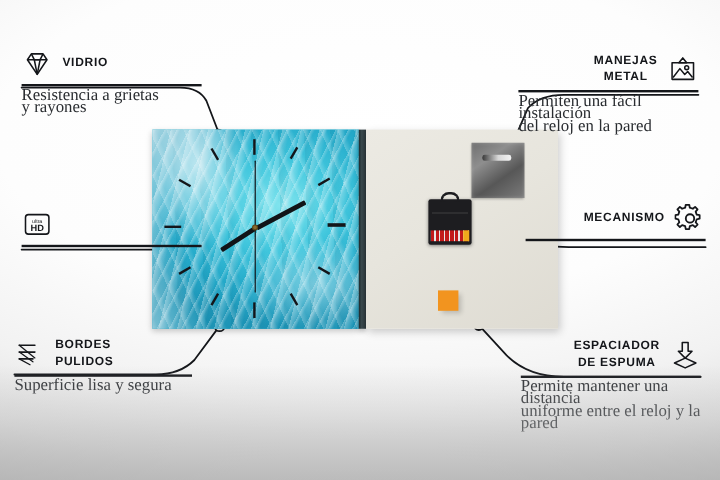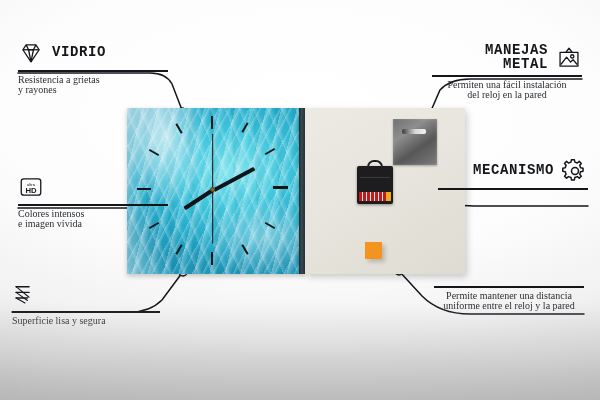--- a/index.html
+++ b/index.html
@@ -103,33 +103,33 @@
     position:absolute; left:60px; top:134px; width:17px; height:17px;
     background:#f2941f;
     box-shadow: 3px 3px 4px rgba(0,0,0,.18);
   }
 
   
   .callout { position:absolute; }
   .cal-head { display:flex; align-items:center; gap:8px; }
   .cal-head.right { justify-content:flex-end; }
   .cal-title {
-    font-family:Liberation Mono, monospace;
-    font-weight:700; font-size:14px; line-height:13.5px;
+    font-family:Liberation Sans, sans-serif;
+    font-weight:700; font-size:10px; line-height:13.5px;
     letter-spacing:.6px; color:#14161a; text-transform:uppercase;
     white-space:nowrap;
   }
-  .cal-title.right { text-align:right; }
+  .cal-title.right { text-align:center; }
   .rule { height:1.6px; background:#14161a; margin-top:4px; }
   .cal-desc {
     font-family:"Liberation Serif", serif;
-    font-size:10px; line-height:10.5px; color:#2a2d31;
+    font-size:14px; line-height:10.5px; color:#2a2d31;
     margin-top:3px; white-space:pre-line;
   }
-  .cal-desc.right { text-align:center; }
+  .cal-desc.right { text-align:left; }
   .ico { width:26px; height:26px; flex:0 0 26px; display:block; }
   .ico svg { width:26px; height:26px; display:block; }
 </style>
 </head>
 <body>
 
 <div id="stage">
 
   <svg id="connectors" viewBox="0 0 600 400">
     <g fill="none" stroke="#14161a" stroke-width="1.5" stroke-linecap="round">
@@ -219,38 +219,40 @@
     <div class="cal-head">
       <span class="ico">
         <svg viewBox="0 0 32 32">
           <rect x="4" y="6" width="24" height="20" rx="3" fill="none" stroke="#14161a" stroke-width="1.6"></rect>
           <text x="16" y="14.5" text-anchor="middle" font-family="Liberation Sans, sans-serif" font-size="5.4" fill="#14161a">ultra</text>
           <text x="16" y="23" text-anchor="middle" font-family="Liberation Sans, sans-serif" font-size="9.5" font-weight="bold" fill="#14161a">HD</text>
         </svg>
       </span>
     </div>
     <div class="rule" style="width:150px;"></div>
-    <div class="cal-desc">Colores intensos
-e imagen vívida</div>
   </div>
 
   <div class="callout" style="left:12px; top:281px; width:148px;">
     <div class="cal-head">
       <span class="ico">
         <svg viewBox="0 0 32 32">
             <g stroke="#14161a" stroke-width="1.7" stroke-linecap="round">
           <path d="M5 7 L21 7"></path>
               <path d="M5 7 L21 20" stroke-width="1.3"></path>
           <path d="M5 14 L21 14"></path>
               <path d="M5 14 L19 24" stroke-width="1.3"></path>
           <path d="M5 21 L19 21"></path>
               <path d="M5 21 L16 27" stroke-width="1.3"></path>
         </g>
           </svg>
       </span>
+      <span class="cal-title">
+        <span>BORDES</span><br>
+        <span>PULIDOS</span>
+      </span>
     </div>
     <div class="rule" style="width:148px;"></div>
     <div class="cal-desc">Superficie lisa y segura</div>
   </div>
 
   <div class="callout" style="left:432px; top:44px; width:150px;">
     <div class="cal-head right">
       <span class="cal-title right">
         <span>MANEJAS</span><br>
         <span>METAL</span>
@@ -264,36 +266,50 @@
           <circle cx="20" cy="14" r="2"></circle>
         </g>
           </svg>
       </span>
     </div>
     <div class="rule" style="width:150px;"></div>
     <div class="cal-desc right">Permiten una fácil instalación
 del reloj en la pared</div>
   </div>
 
-  <div class="callout" style="left:438px; top:158px; width:150px;">
+  <div class="callout" style="left:438px; top:169px; width:150px;">
     <div class="cal-head right">
       <span class="cal-title right">
         <span>MECANISMO</span><br>
       </span>
       <span class="ico">
         <svg viewBox="0 0 32 32">
             <g fill="none" stroke="#14161a" stroke-width="1.9" stroke-linejoin="round">
           <path d="M16 4.5 l3.2 1.1 2.4-2.0 2.6 2.6 -2.0 2.4 1.1 3.2 3.1 .6 0 3.7 -3.1 .6 -1.1 3.2 2.0 2.4 -2.6 2.6 -2.4-2.0 -3.2 1.1 -.6 3.1 -3.7 0 -.6-3.1 -3.2-1.1 -2.4 2.0 -2.6-2.6 2.0-2.4 -1.1-3.2 -3.1-.6 0-3.7 3.1-.6 1.1-3.2 -2.0-2.4 2.6-2.6 2.4 2.0 3.2-1.1 .6-3.1 3.7 0 z" transform="translate(-.2 .2) scale(.97) translate(.5 .5)"></path>
           <circle cx="16" cy="16" r="4.3"></circle>
         </g>
           </svg>
       </span>
     </div>
     <div class="rule" style="width:150px;"></div>
   </div>
 
   <div class="callout" style="left:434px; top:282px; width:150px;">
+    <div class="cal-head right">
+      <span class="cal-title right">
+        <span>ESPACIADOR</span><br>
+        <span>DE ESPUMA</span>
+      </span>
+      <span class="ico">
+        <svg viewBox="0 0 32 32">
+            <g fill="none" stroke="#14161a" stroke-width="1.6" stroke-linejoin="round">
+          <path d="M13 3 L19 3 L19 12 L23 12 L16 19 L9 12 L13 12 Z"></path>
+          <path d="M16 19 L27 24 L16 29 L5 24 Z"></path>
+        </g>
+          </svg>
+      </span>
+    </div>
     <div class="rule" style="width:150px;"></div>
     <div class="cal-desc right">Permite mantener una distancia
 uniforme entre el reloj y la pared</div>
   </div>
 
 </div>
 
 </body></html>

